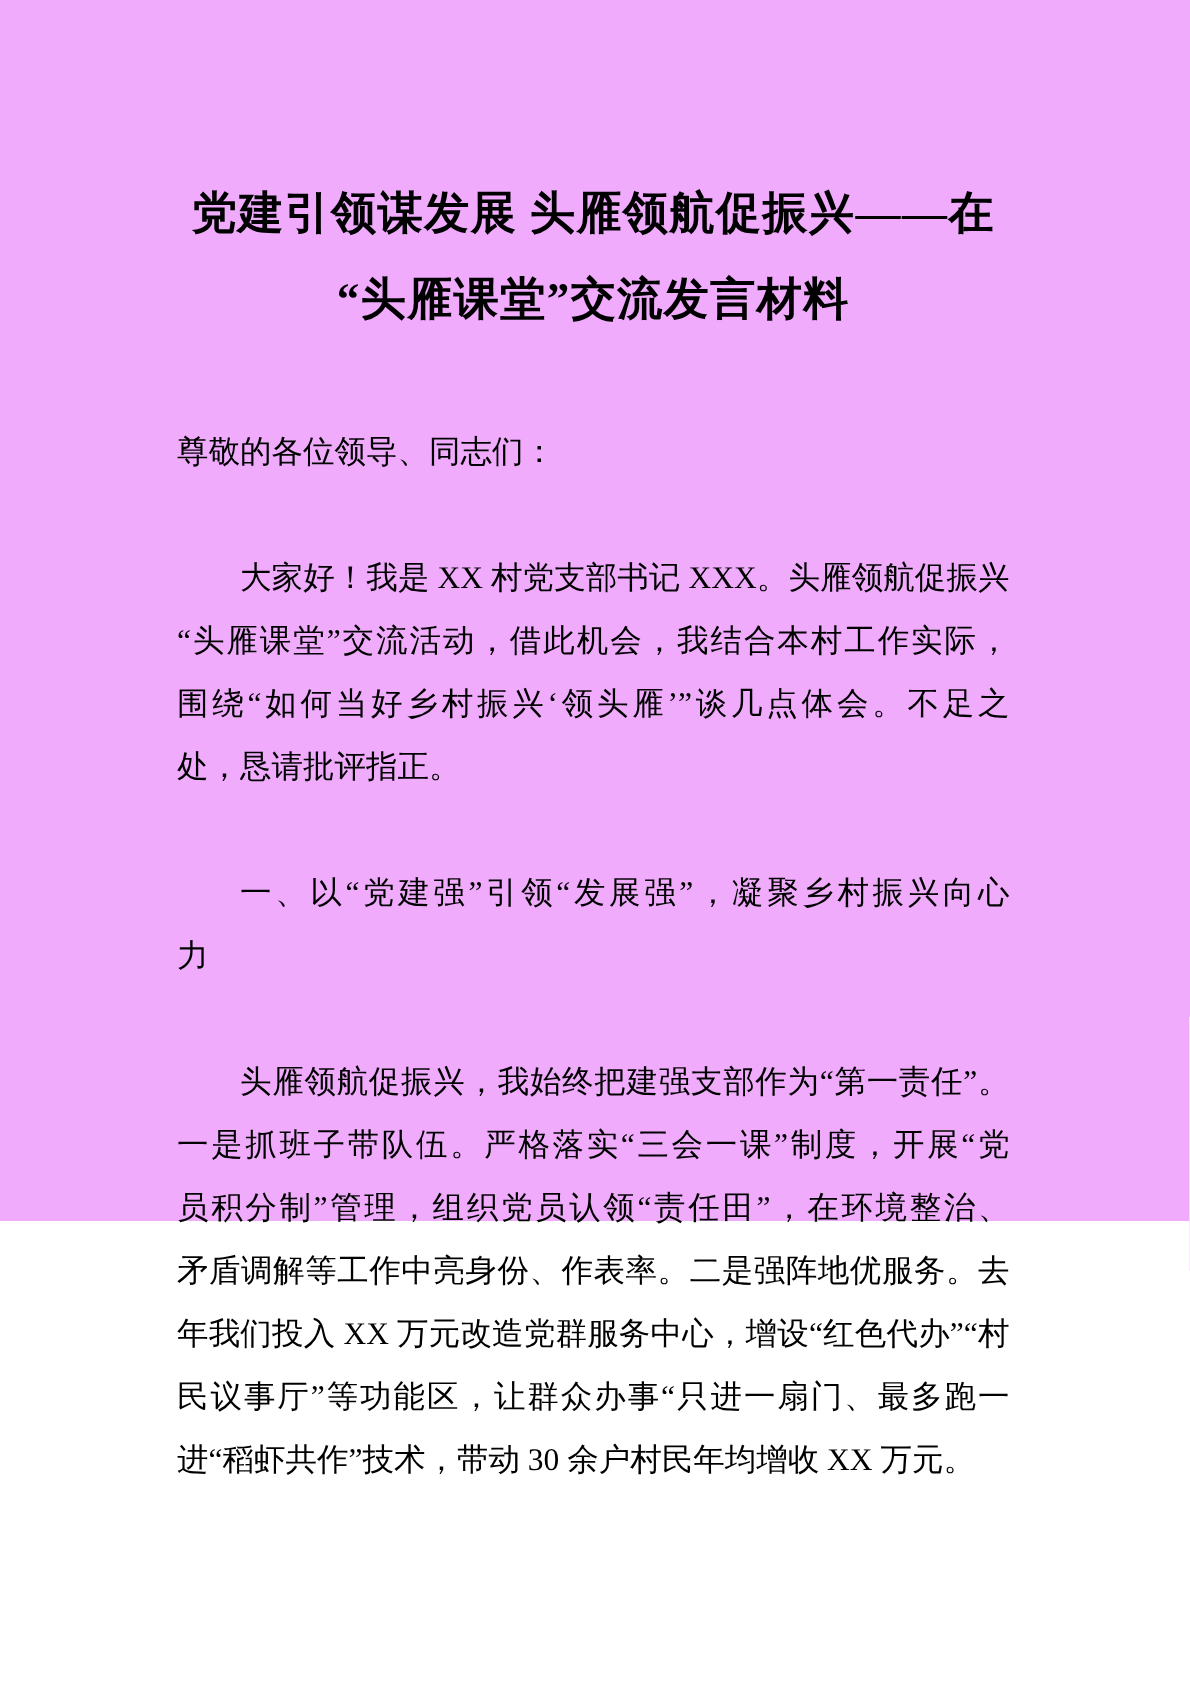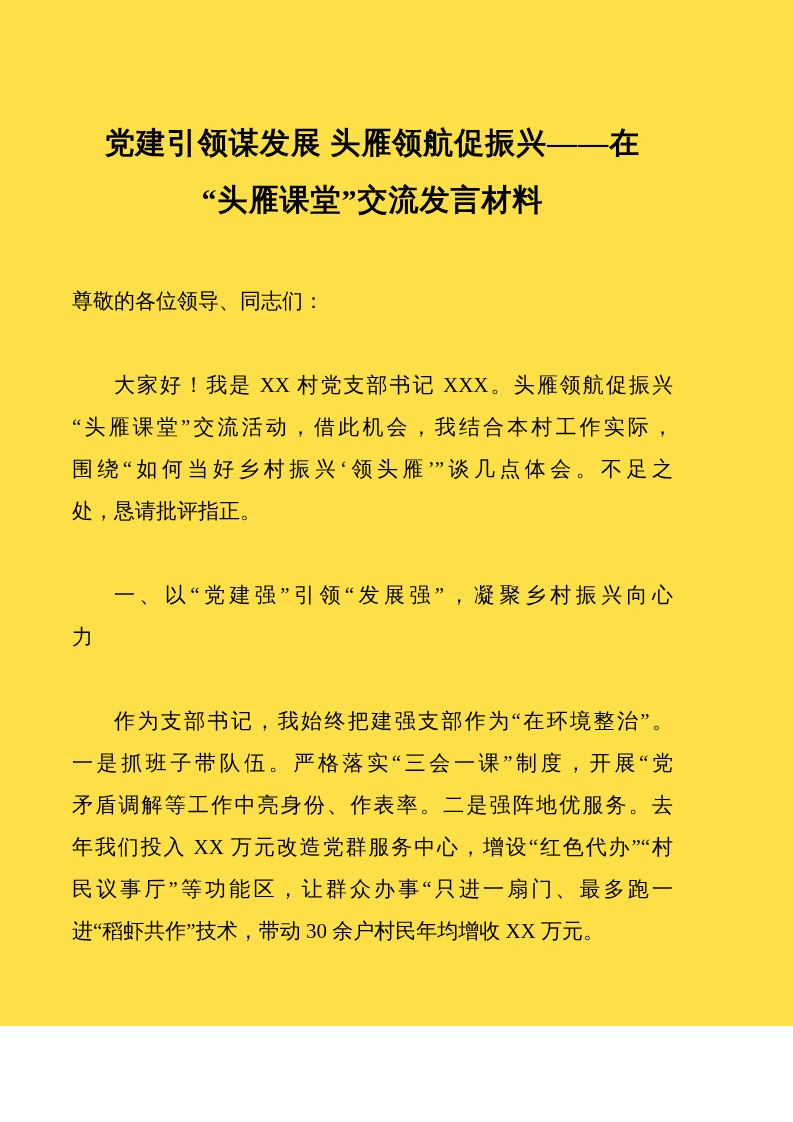--- a/index.html
+++ b/index.html
@@ -6,23 +6,23 @@
   html, body { background: #ffffff; }
   body {
     width: 793px;
     height: 1122px;
     overflow: hidden;
     font-family: "Liberation Serif", "DejaVu Serif", serif;
     color: #000000;
   }
   .page {
     width: 793px;
-    height: 1026px;
-    background: #fde047;
-    padding: 114px 120px 0 72px;
+    height: 814px;
+    background: #f0abfc;
+    padding: 114px 120px 0 118px;
   }
   .doc-title {
     font-size: 30px;
     font-weight: 700;
     line-height: 57px;
     text-align: center;
     letter-spacing: 1px;
   }
   .salutation {
     margin-top: 52px;
@@ -58,21 +58,22 @@
     <div class="line">围绕“如何当好乡村振兴‘领头雁’”谈几点体会。不足之</div>
     <div class="line last">处，恳请批评指正。</div>
   </div>
 
   <div class="para">
     <div class="line first">一、以“党建强”引领“发展强”，凝聚乡村振兴向心</div>
     <div class="line last">力</div>
   </div>
 
   <div class="para">
-    <div class="line first">作为支部书记，我始终把建强支部作为“在环境整治”。</div>
+    <div class="line first">头雁领航促振兴，我始终把建强支部作为“第一责任”。</div>
     <div class="line">一是抓班子带队伍。严格落实“三会一课”制度，开展“党</div>
+    <div class="line">员积分制”管理，组织党员认领“责任田”，在环境整治、</div>
     <div class="line">矛盾调解等工作中亮身份、作表率。二是强阵地优服务。去</div>
     <div class="line">年我们投入 XX 万元改造党群服务中心，增设“红色代办”“村</div>
     <div class="line">民议事厅”等功能区，让群众办事“只进一扇门、最多跑一</div>
     <div class="line last">进“稻虾共作”技术，带动 30 余户村民年均增收 XX 万元。</div>
   </div>
 
 </div>
 
 </body></html>

